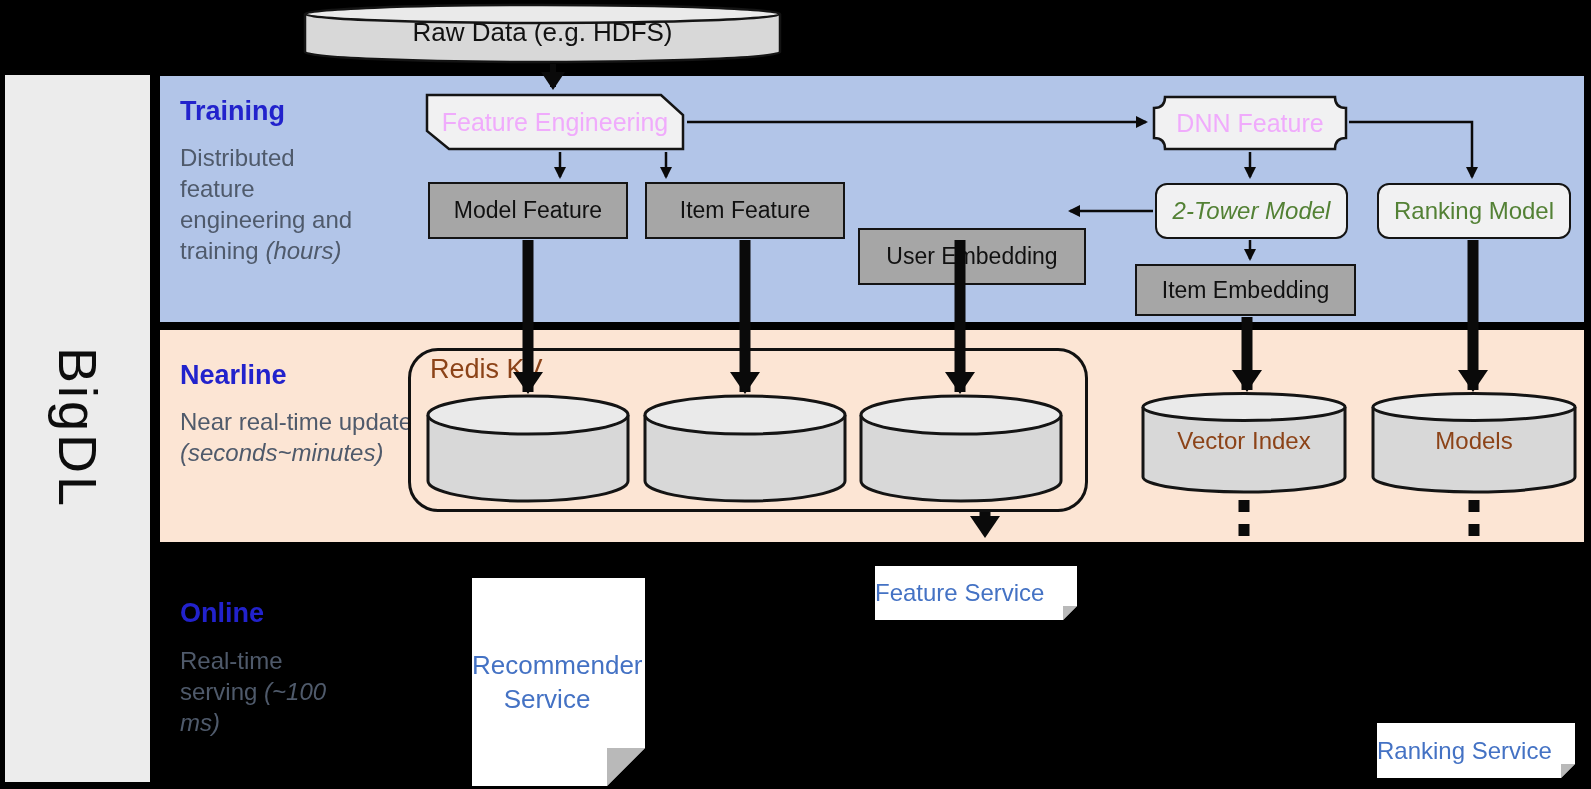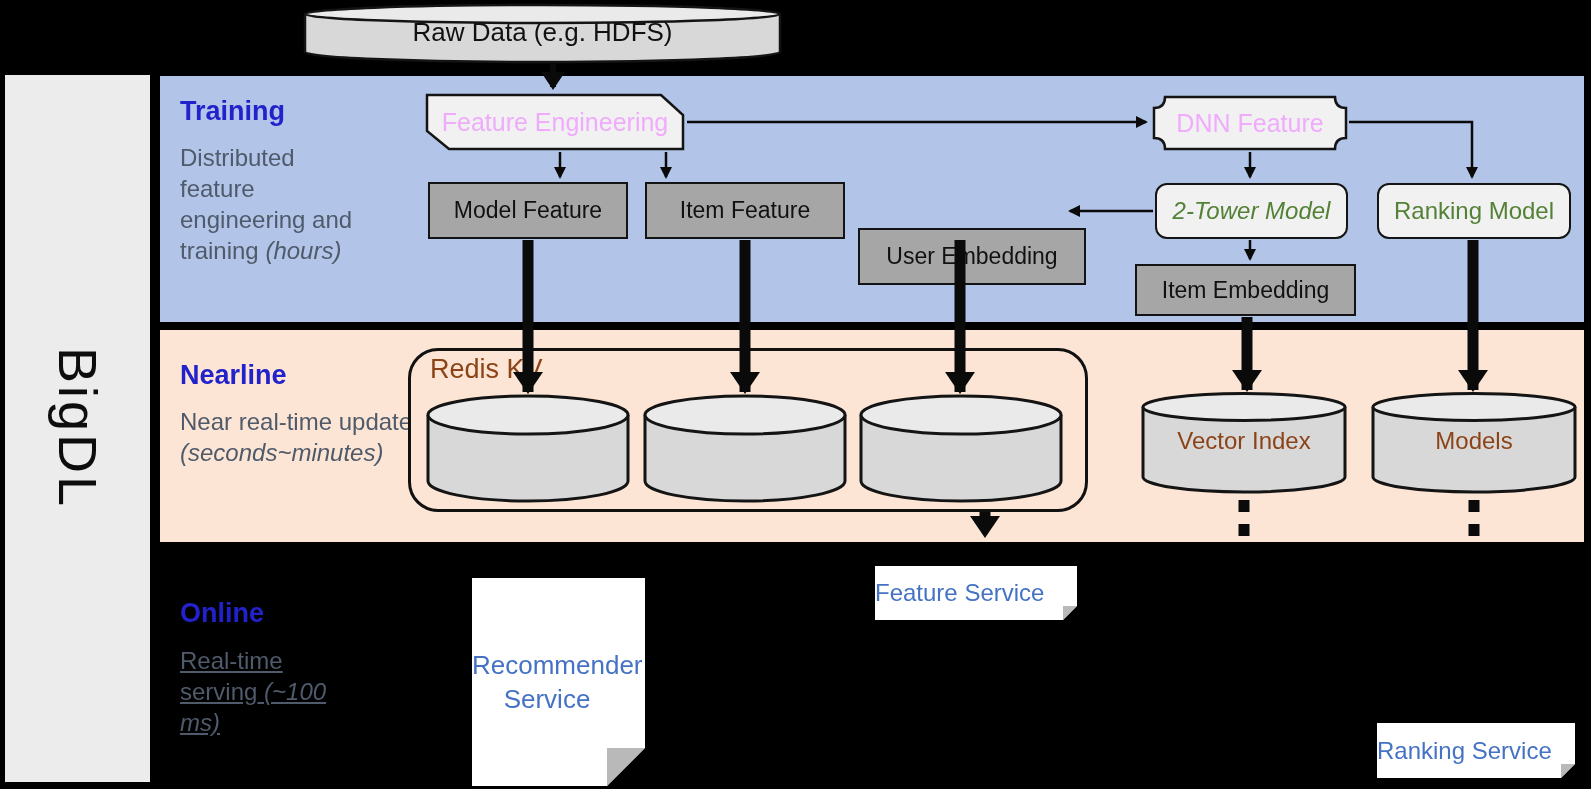--- a/index.html
+++ b/index.html
@@ -76,21 +76,21 @@
     <em>(hours)</em>
   </div>
 
   <div class="sec-title" style="left:180px;top:360px;">Nearline</div>
   <div class="sec-desc" style="left:180px;top:406px;width:235px;">
     <span>Near real-time update</span>
     <em>(seconds~minutes)</em>
   </div>
 
   <div class="sec-title" style="left:180px;top:598px;">Online</div>
-  <div class="sec-desc" style="left:180px;top:645px;width:160px;text-decoration:underline;">
+  <div class="sec-desc" style="left:180px;top:645px;width:160px;">
     <span>Real-time serving</span>
     <em>(~100 ms)</em>
   </div>
 
   <div class="shape-node" style="left:425px;top:93px;width:260px;height:58px;">
     <svg width="260" height="58" viewBox="0 0 260 58">
       <path d="M2,2 H236 L258,22 V56 H24 L2,38 Z" fill="#f1f1f2" stroke="#141414" stroke-width="2.5"></path>
     </svg>
     <div class="lbl">Feature Engineering</div>
   </div>

